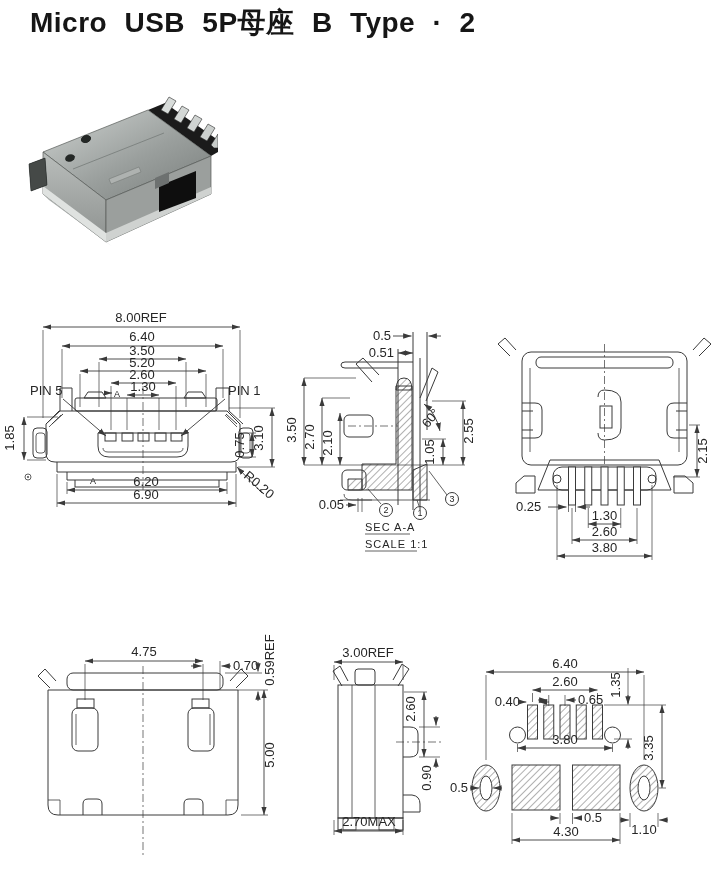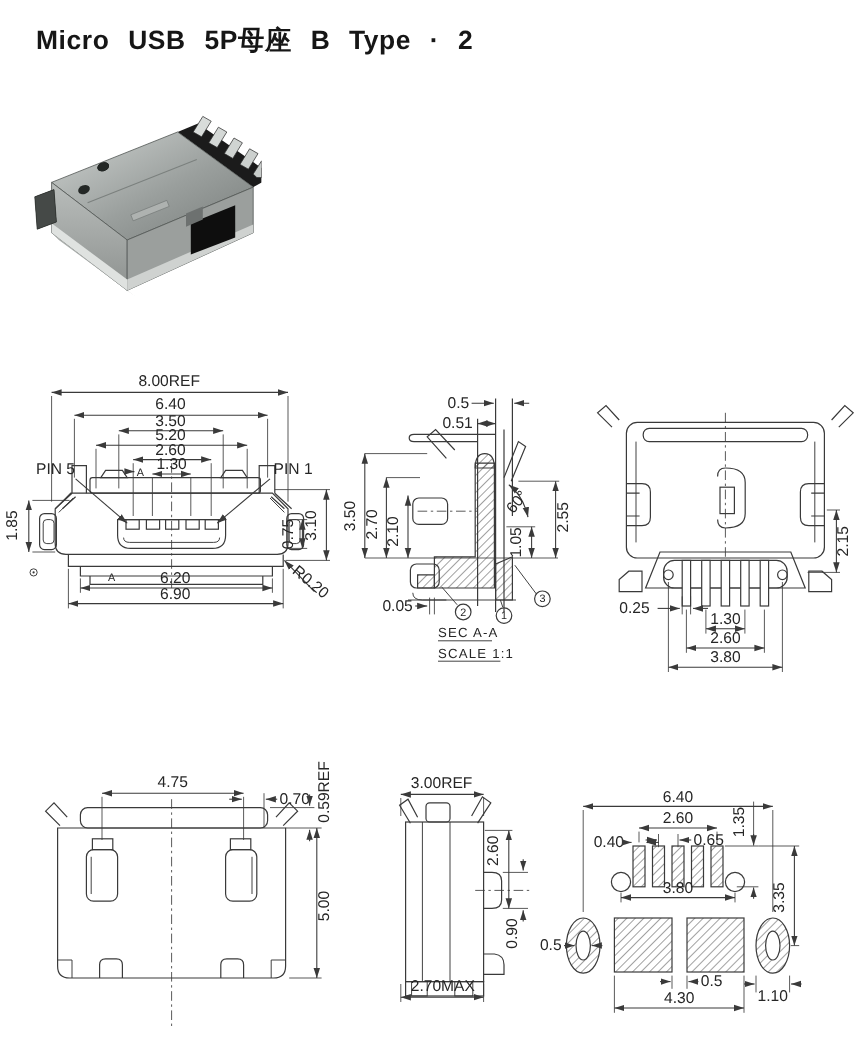--- a/index.html
+++ b/index.html
@@ -1,18 +1,18 @@
 <!DOCTYPE html>
 <html><head>
 <meta charset="utf-8">
 <style>
   html,body{margin:0;padding:0;background:#fff;}
   .page{position:relative;width:715px;height:884px;background:#fff;overflow:hidden;
         font-family:"Liberation Sans",sans-serif;}
-  .title{position:absolute;left:30px;top:19px;font-size:22px;font-weight:bold;color:#161616;
+  .title{position:absolute;left:30px;top:4px;font-size:28px;font-weight:bold;color:#161616;
          letter-spacing:.5px;word-spacing:9px;margin:0;}
   svg{position:absolute;}
   #photo{left:13px;top:90px;}
   #drawing{left:0;top:295px;}
   .ln{stroke:#3a3a3a;fill:none;stroke-width:1;}
   .lt{stroke:#3a3a3a;fill:none;stroke-width:.8;}
   .dim{stroke:#3a3a3a;fill:none;stroke-width:.9;}
   .ext{stroke:#3a3a3a;fill:none;stroke-width:.7;}
   .cl{stroke:#3a3a3a;fill:none;stroke-width:.7;stroke-dasharray:8 3 2 3;}
   .hatched{fill:url(#hatch);stroke:#3a3a3a;stroke-width:1;}

